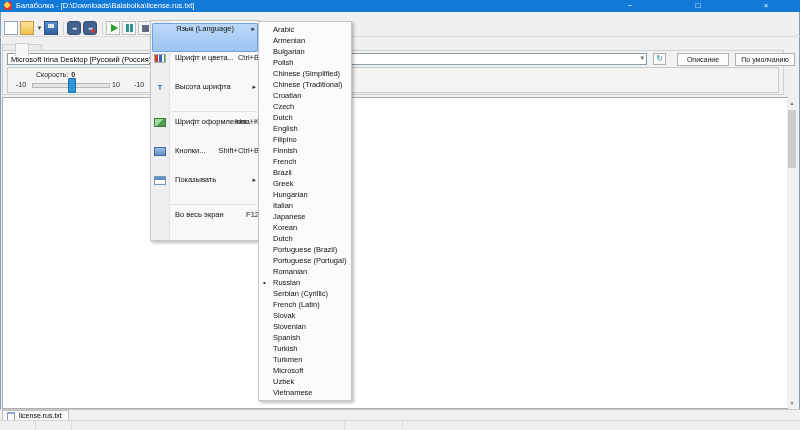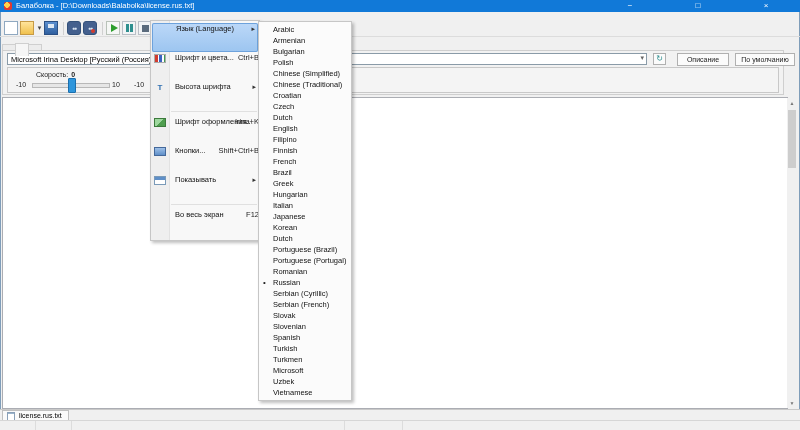--- a/index.html
+++ b/index.html
@@ -398,21 +398,21 @@
       <div class="li selected">
       <span class="li-dot"></span>
       <span class="li-label">Russian</span>
     </div>
       <div class="li">
       <span class="li-dot"></span>
       <span class="li-label">Serbian (Cyrillic)</span>
     </div>
       <div class="li">
       <span class="li-dot"></span>
-      <span class="li-label">Serbian (French)</span>
+      <span class="li-label">French (Latin)</span>
     </div>
       <div class="li">
       <span class="li-dot"></span>
       <span class="li-label">Slovak</span>
     </div>
       <div class="li">
       <span class="li-dot"></span>
       <span class="li-label">Slovenian</span>
     </div>
       <div class="li">

